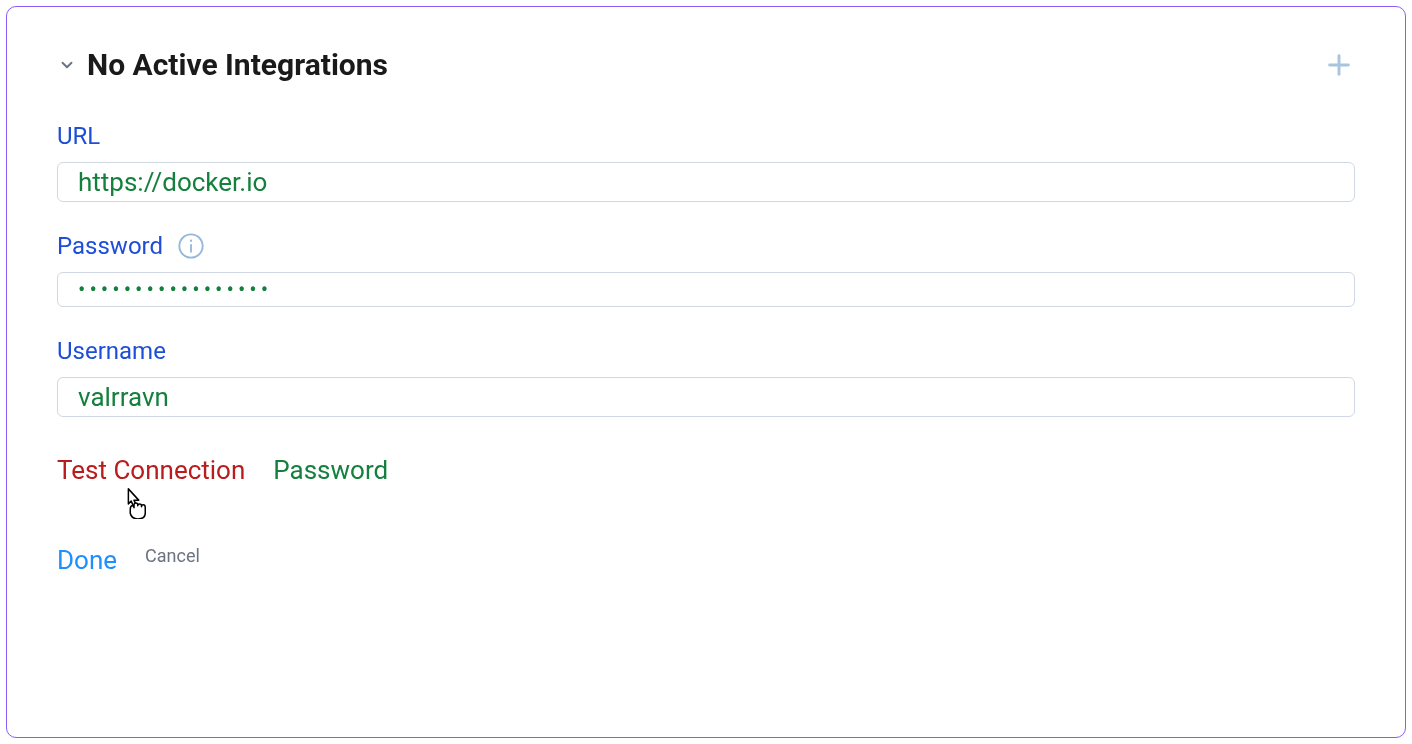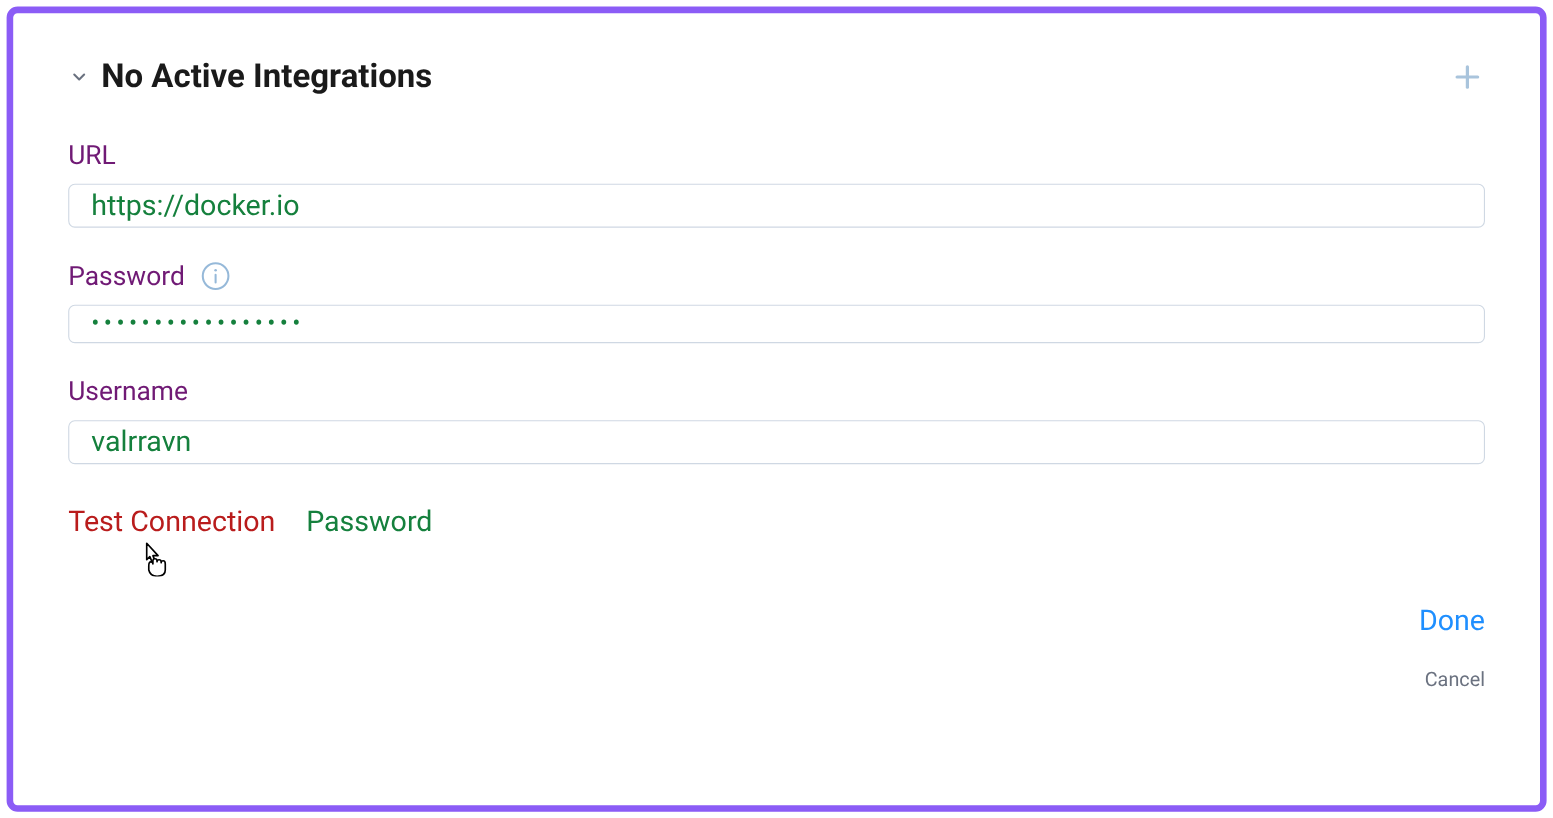--- a/index.html
+++ b/index.html
@@ -6,21 +6,21 @@
       box-sizing: border-box;
       margin: 0;
       padding: 0;
     }
     body {
       font-family: -apple-system, BlinkMacSystemFont, "Segoe UI", Roboto, Helvetica, Arial, sans-serif;
       background: #fff;
       padding: 6px;
     }
     .panel {
-      border: 6px solid #8b5cf6;
+      border: 1px solid #8b5cf6;
       border-radius: 10px;
       padding: 40px 50px 50px 50px;
       width: 100%;
       height: 732px;
       position: relative;
     }
     .header-row {
       display: flex;
       align-items: center;
       justify-content: space-between;
@@ -60,21 +60,21 @@
     }
     .add-btn svg {
       width: 28px;
       height: 28px;
     }
     .field-group {
       margin-bottom: 30px;
     }
     .field-label {
       font-size: 24px;
-      color: #701a75;
+      color: #1d4ed8;
       margin-bottom: 12px;
       display: flex;
       align-items: center;
       gap: 14px;
     }
     .info-icon {
       width: 28px;
       height: 28px;
       display: inline-flex;
       align-items: center;
@@ -112,24 +112,23 @@
       color: #b91c1c;
       cursor: pointer;
       text-decoration: none;
     }
     .status-text {
       font-size: 26px;
       color: #15803d;
     }
     .footer-row {
       display: flex;
-      align-items: flex-end;
+      align-items: flex-start;
       gap: 28px;
       margin-top: 60px;
-      flex-direction: column;
     }
     .done-link {
       font-size: 26px;
       color: #1f8fff;
       cursor: pointer;
     }
     .cancel-link {
       font-size: 18px;
       color: #6b7280;
       cursor: pointer;

